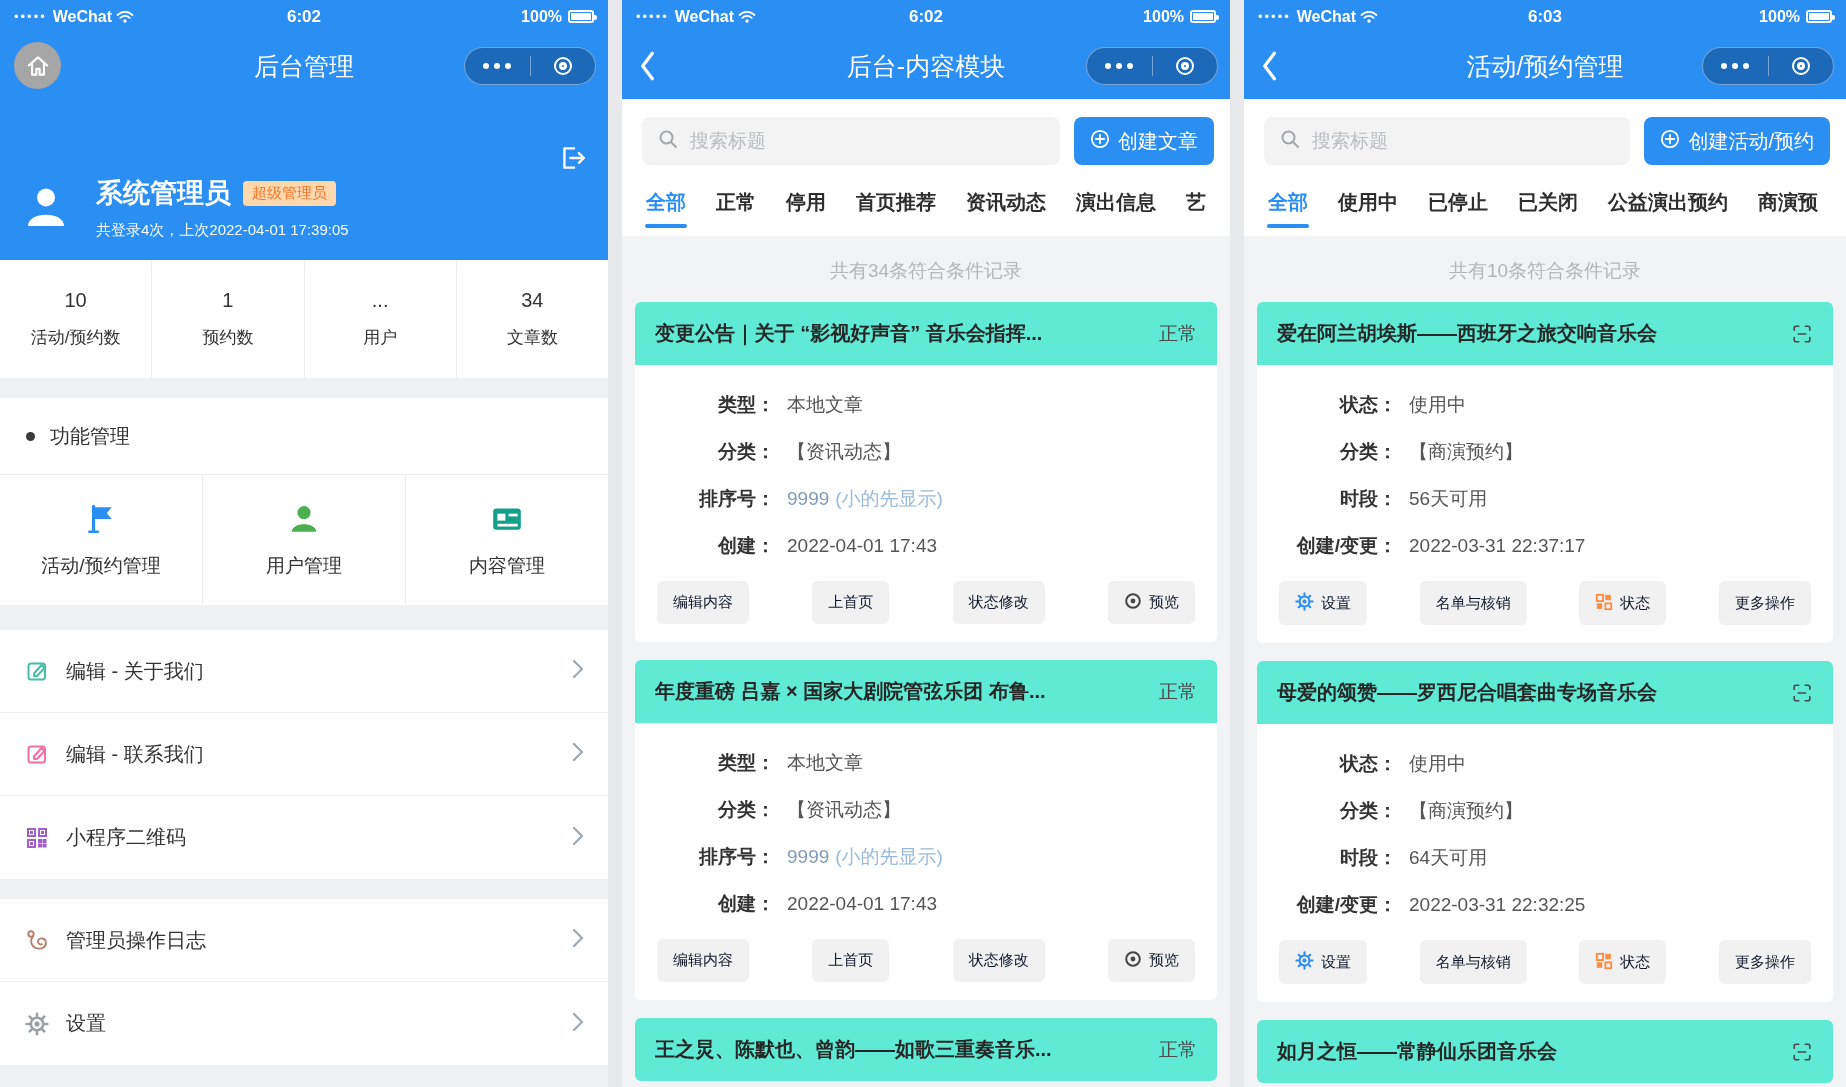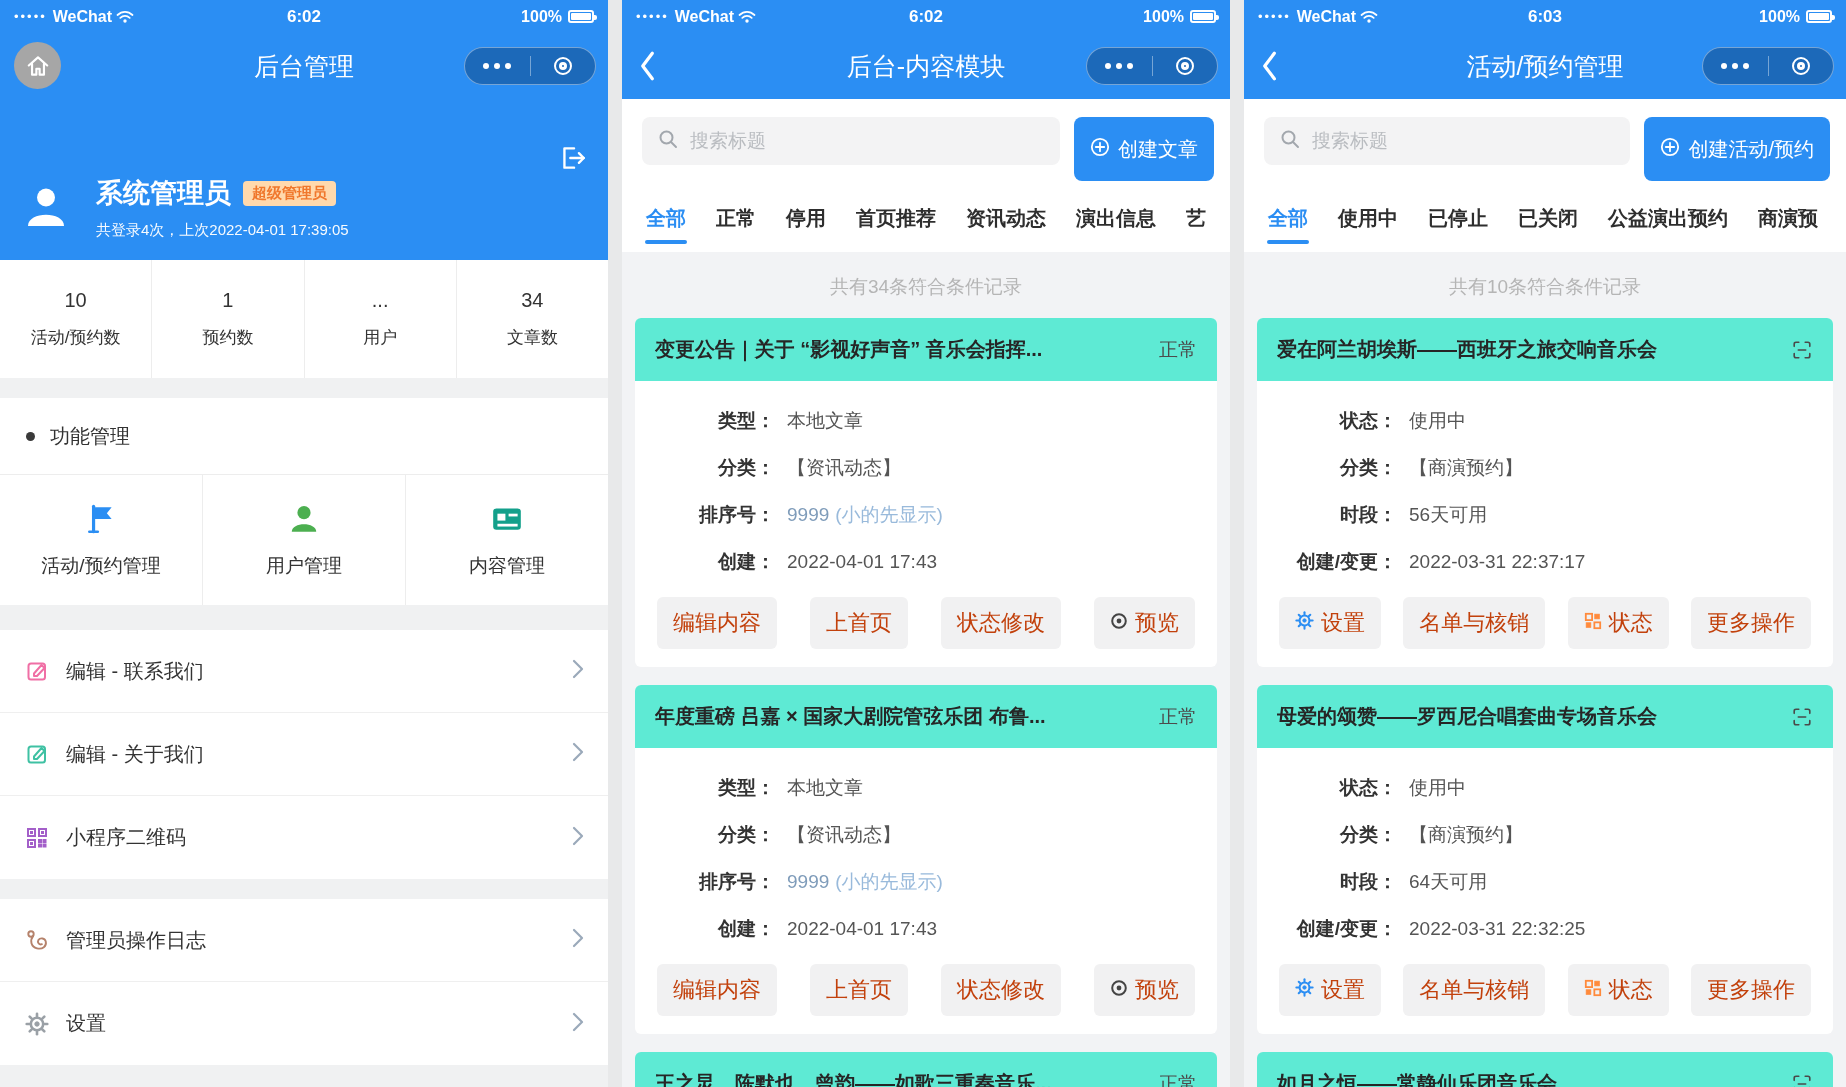--- a/index.html
+++ b/index.html
@@ -45,21 +45,21 @@
   .cap-target i{width:18px;height:18px;border:2px solid #fff;border-radius:50%;display:flex;align-items:center;justify-content:center;}
   .cap-target i b{width:8px;height:8px;border:3px solid #fff;border-radius:50%;}
 
   
   .user-wrap{height:161px;background:var(--blue);position:relative;flex:none;}
   .logout{position:absolute;right:20px;top:44px;}
   .user{position:absolute;left:22px;bottom:20px;display:flex;align-items:center;}
   .user-info{margin-left:26px;}
   .name-row{display:flex;align-items:center;}
   .user-name{color:#fff;font-size:27px;font-weight:bold;}
-  .user-badge{margin-left:12px;background:#ffd9ad;color:#f0772c;font-size:15px;padding:3px 9px;border-radius:4px;font-weight:bold;}
+  .user-badge{margin-left:12px;background:#ffd9ad;color:#f0772c;font-size:15px;padding:3px 9px;border-radius:4px;font-weight:normal;}
   .login-info{color:rgba(255,255,255,.96);font-size:15px;margin-top:10px;}
 
   
   .stats{display:flex;height:118px;flex:none;justify-content:space-between;}
   .stat{flex:1;display:flex;flex-direction:column;align-items:center;justify-content:center;border-right:1px solid #ededed;}
   .stat:last-child{border-right:none;}
   .stat-value{font-size:20px;color:#333;}
   .stat-label{font-size:17px;color:#333;margin-top:14px;}
 
   .gray-gap{background:var(--gap-bg);flex:none;}
@@ -82,21 +82,21 @@
   .menu-item:last-child{border-bottom:none;}
   .menu-icon{width:26px;display:flex;justify-content:center;margin-right:16px;flex:none;}
   .menu-label{font-size:20px;color:#333;flex:1;}
 
   
   .toolbar{padding:18px 16px 0 20px;background:#fff;flex:none;}
   .search-row{display:flex;gap:14px;}
   .search-box{flex:1;height:48px;background:#f3f3f4;border-radius:8px;display:flex;align-items:center;padding:0 16px;gap:10px;}
   .search-box input{border:none;outline:none;background:transparent;font-size:19px;flex:1;color:#333;font-family:inherit;}
   .search-box input::placeholder{color:#b9bcc0;}
-  .create-btn{height:64px;padding:0 16px;background:var(--blue);color:#fff;border:none;border-radius:8px;display:flex;align-items:center;gap:8px;font-size:20px;cursor:pointer;font-family:inherit;flex:none;}
+  .create-btn{height:48px;padding:0 16px;background:var(--blue);color:#fff;border:none;border-radius:8px;display:flex;align-items:center;gap:8px;font-size:20px;cursor:pointer;font-family:inherit;flex:none;}
 
   
   .tabs{display:flex;gap:30px;margin-top:24px;padding-left:4px;overflow:hidden;white-space:nowrap;}
   .tab{font-size:20px;font-weight:bold;color:#2e2e2e;position:relative;padding-bottom:20px;flex:none;cursor:pointer;}
   .tab.active{color:var(--blue);}
   .tab.active::after{content:"";position:absolute;left:50%;transform:translateX(-50%);bottom:8px;width:42px;height:4px;border-radius:2px;background:var(--blue);}
 
   
   .list{flex:1;background:var(--list-bg);overflow:hidden;padding:0 13px;}
   .count{text-align:center;color:#b5b5b5;font-size:19px;padding:22px 0 18px;}
@@ -105,21 +105,21 @@
   .card-title{flex:1;font-size:20px;font-weight:bold;color:#262626;white-space:nowrap;overflow:hidden;}
   .card-status{margin-left:14px;font-size:19px;color:#4c4c4c;flex:none;}
   .scan-btn{margin-left:14px;flex:none;display:flex;cursor:pointer;background:none;border:none;padding:0;}
   .card-body{padding:6px 20px 18px;}
   .field{display:flex;margin-top:20px;font-size:19px;line-height:27px;}
   .f-label{width:120px;text-align:right;font-weight:bold;color:#333;flex:none;}
   .f-value{margin-left:12px;color:#555;}
   .sort-num{color:#7f9cba;}
   .sort-note{color:#99badb;margin-left:6px;}
   .card-actions{display:flex;justify-content:space-between;margin-top:22px;padding:0 2px;}
-  .action-btn{background:#f1f1f2;border:none;border-radius:6px;padding:11px 16px;font-size:22px;color:#c2410c;display:flex;align-items:center;gap:7px;cursor:pointer;font-family:inherit;}
+  .action-btn{background:#f1f1f2;border:none;border-radius:6px;padding:11px 16px;font-size:15px;color:#0f172a;display:flex;align-items:center;gap:7px;cursor:pointer;font-family:inherit;}
 </style>
 </head>
 <body>
 
 <svg width="0" height="0" style="position:absolute">
   <defs>
     <symbol id="i-wifi" viewBox="0 0 18 13">
       <path d="M1.5 5 C6 0.8 12 0.8 16.5 5" stroke="#fff" stroke-width="1.8" fill="none" stroke-linecap="round"></path>
       <path d="M4.3 7.8 C7 5.3 11 5.3 13.7 7.8" stroke="#fff" stroke-width="1.8" fill="none" stroke-linecap="round"></path>
       <circle cx="9" cy="11" r="1.7" fill="#fff"></circle>
@@ -328,36 +328,36 @@
       <span><svg width="34" height="34">
             <use href="#i-newscard"></use>
           </svg></span>
       <span class="feature-label">内容管理</span>
     </div>
   </div>
   <div class="gray-gap h25"></div>
   <div>
     <div class="menu-item">
       <span class="menu-icon">
+          <svg width="24" height="24" style="stroke:#3fc1a3">
+            <use href="#i-edit"></use>
+          </svg>
+        </span>
+      <span class="menu-label">编辑 - 关于我们</span>
+      <span><svg width="12" height="20">
+            <use href="#i-chevron"></use>
+          </svg></span>
+    </div>
+    <div class="menu-item">
+      <span class="menu-icon">
           <svg width="24" height="24" style="stroke:#f06fa5">
             <use href="#i-edit"></use>
           </svg>
         </span>
       <span class="menu-label">编辑 - 联系我们</span>
-      <span><svg width="12" height="20">
-            <use href="#i-chevron"></use>
-          </svg></span>
-    </div>
-    <div class="menu-item">
-      <span class="menu-icon">
-          <svg width="24" height="24" style="stroke:#3fc1a3">
-            <use href="#i-edit"></use>
-          </svg>
-        </span>
-      <span class="menu-label">编辑 - 关于我们</span>
       <span><svg width="12" height="20">
             <use href="#i-chevron"></use>
           </svg></span>
     </div>
     <div class="menu-item">
       <span class="menu-icon">
           <svg width="24" height="24" style="stroke:#a35fc9;fill:#a35fc9">
             <use href="#i-qr"></use>
           </svg>
         </span>

